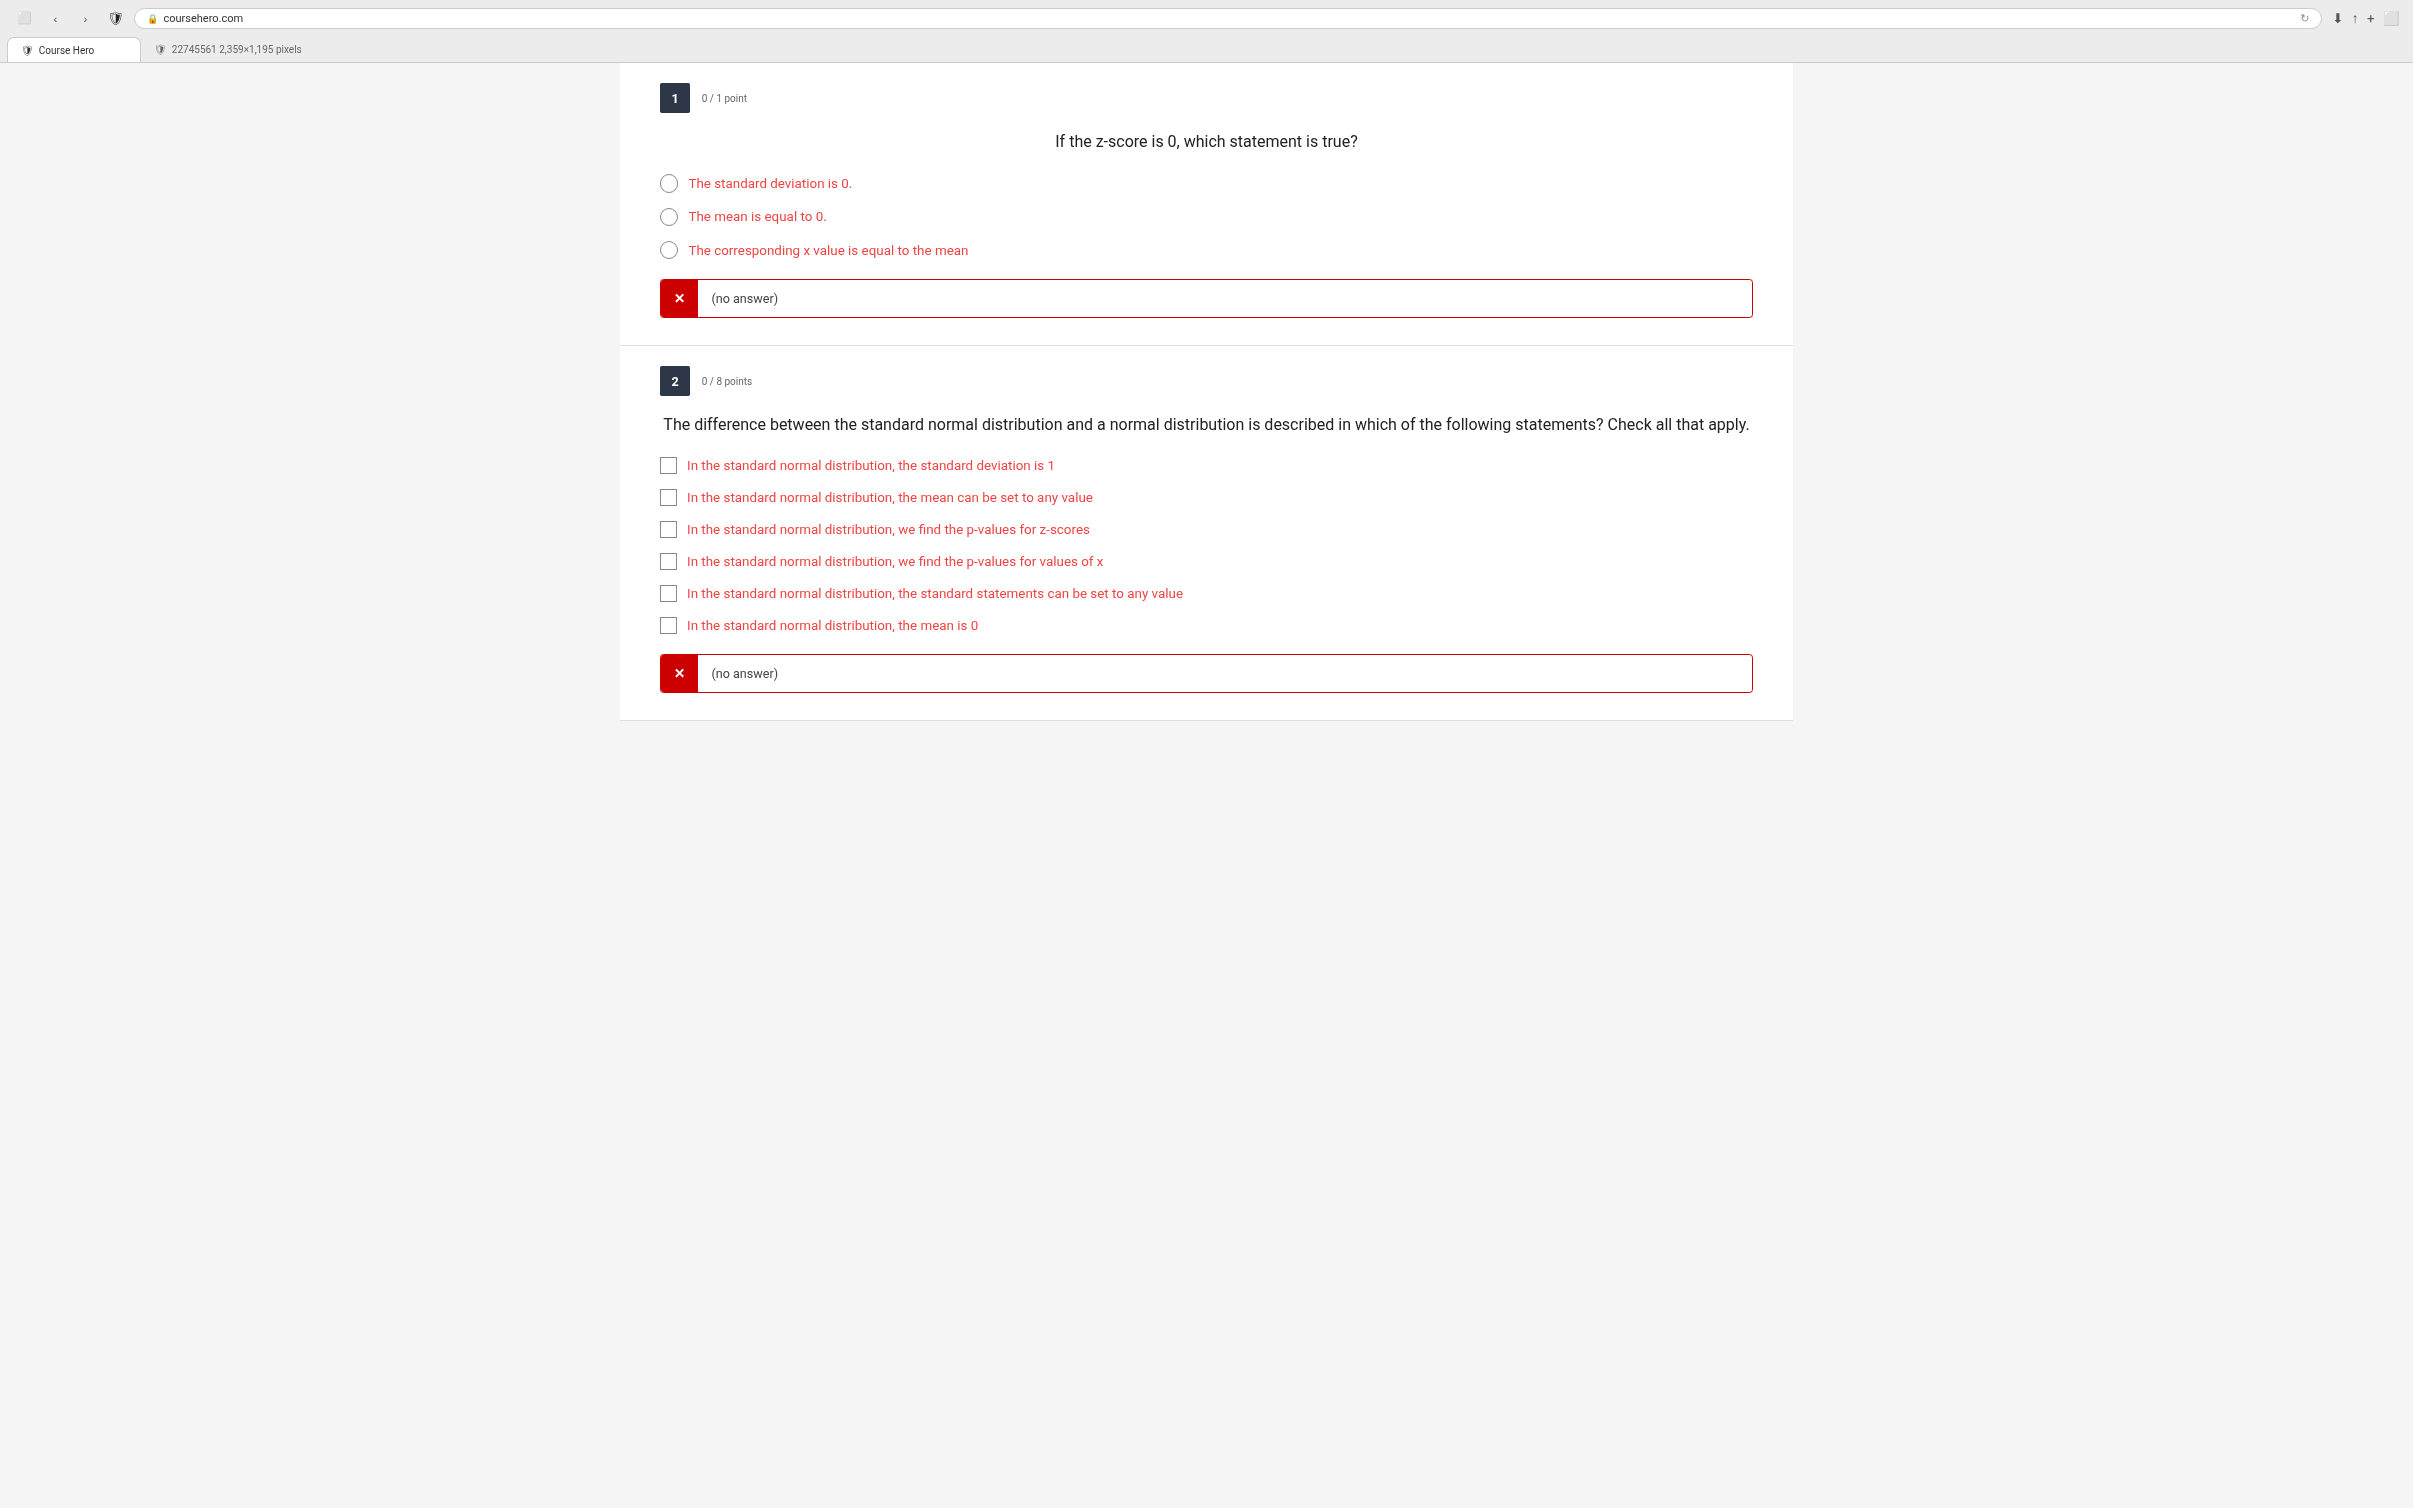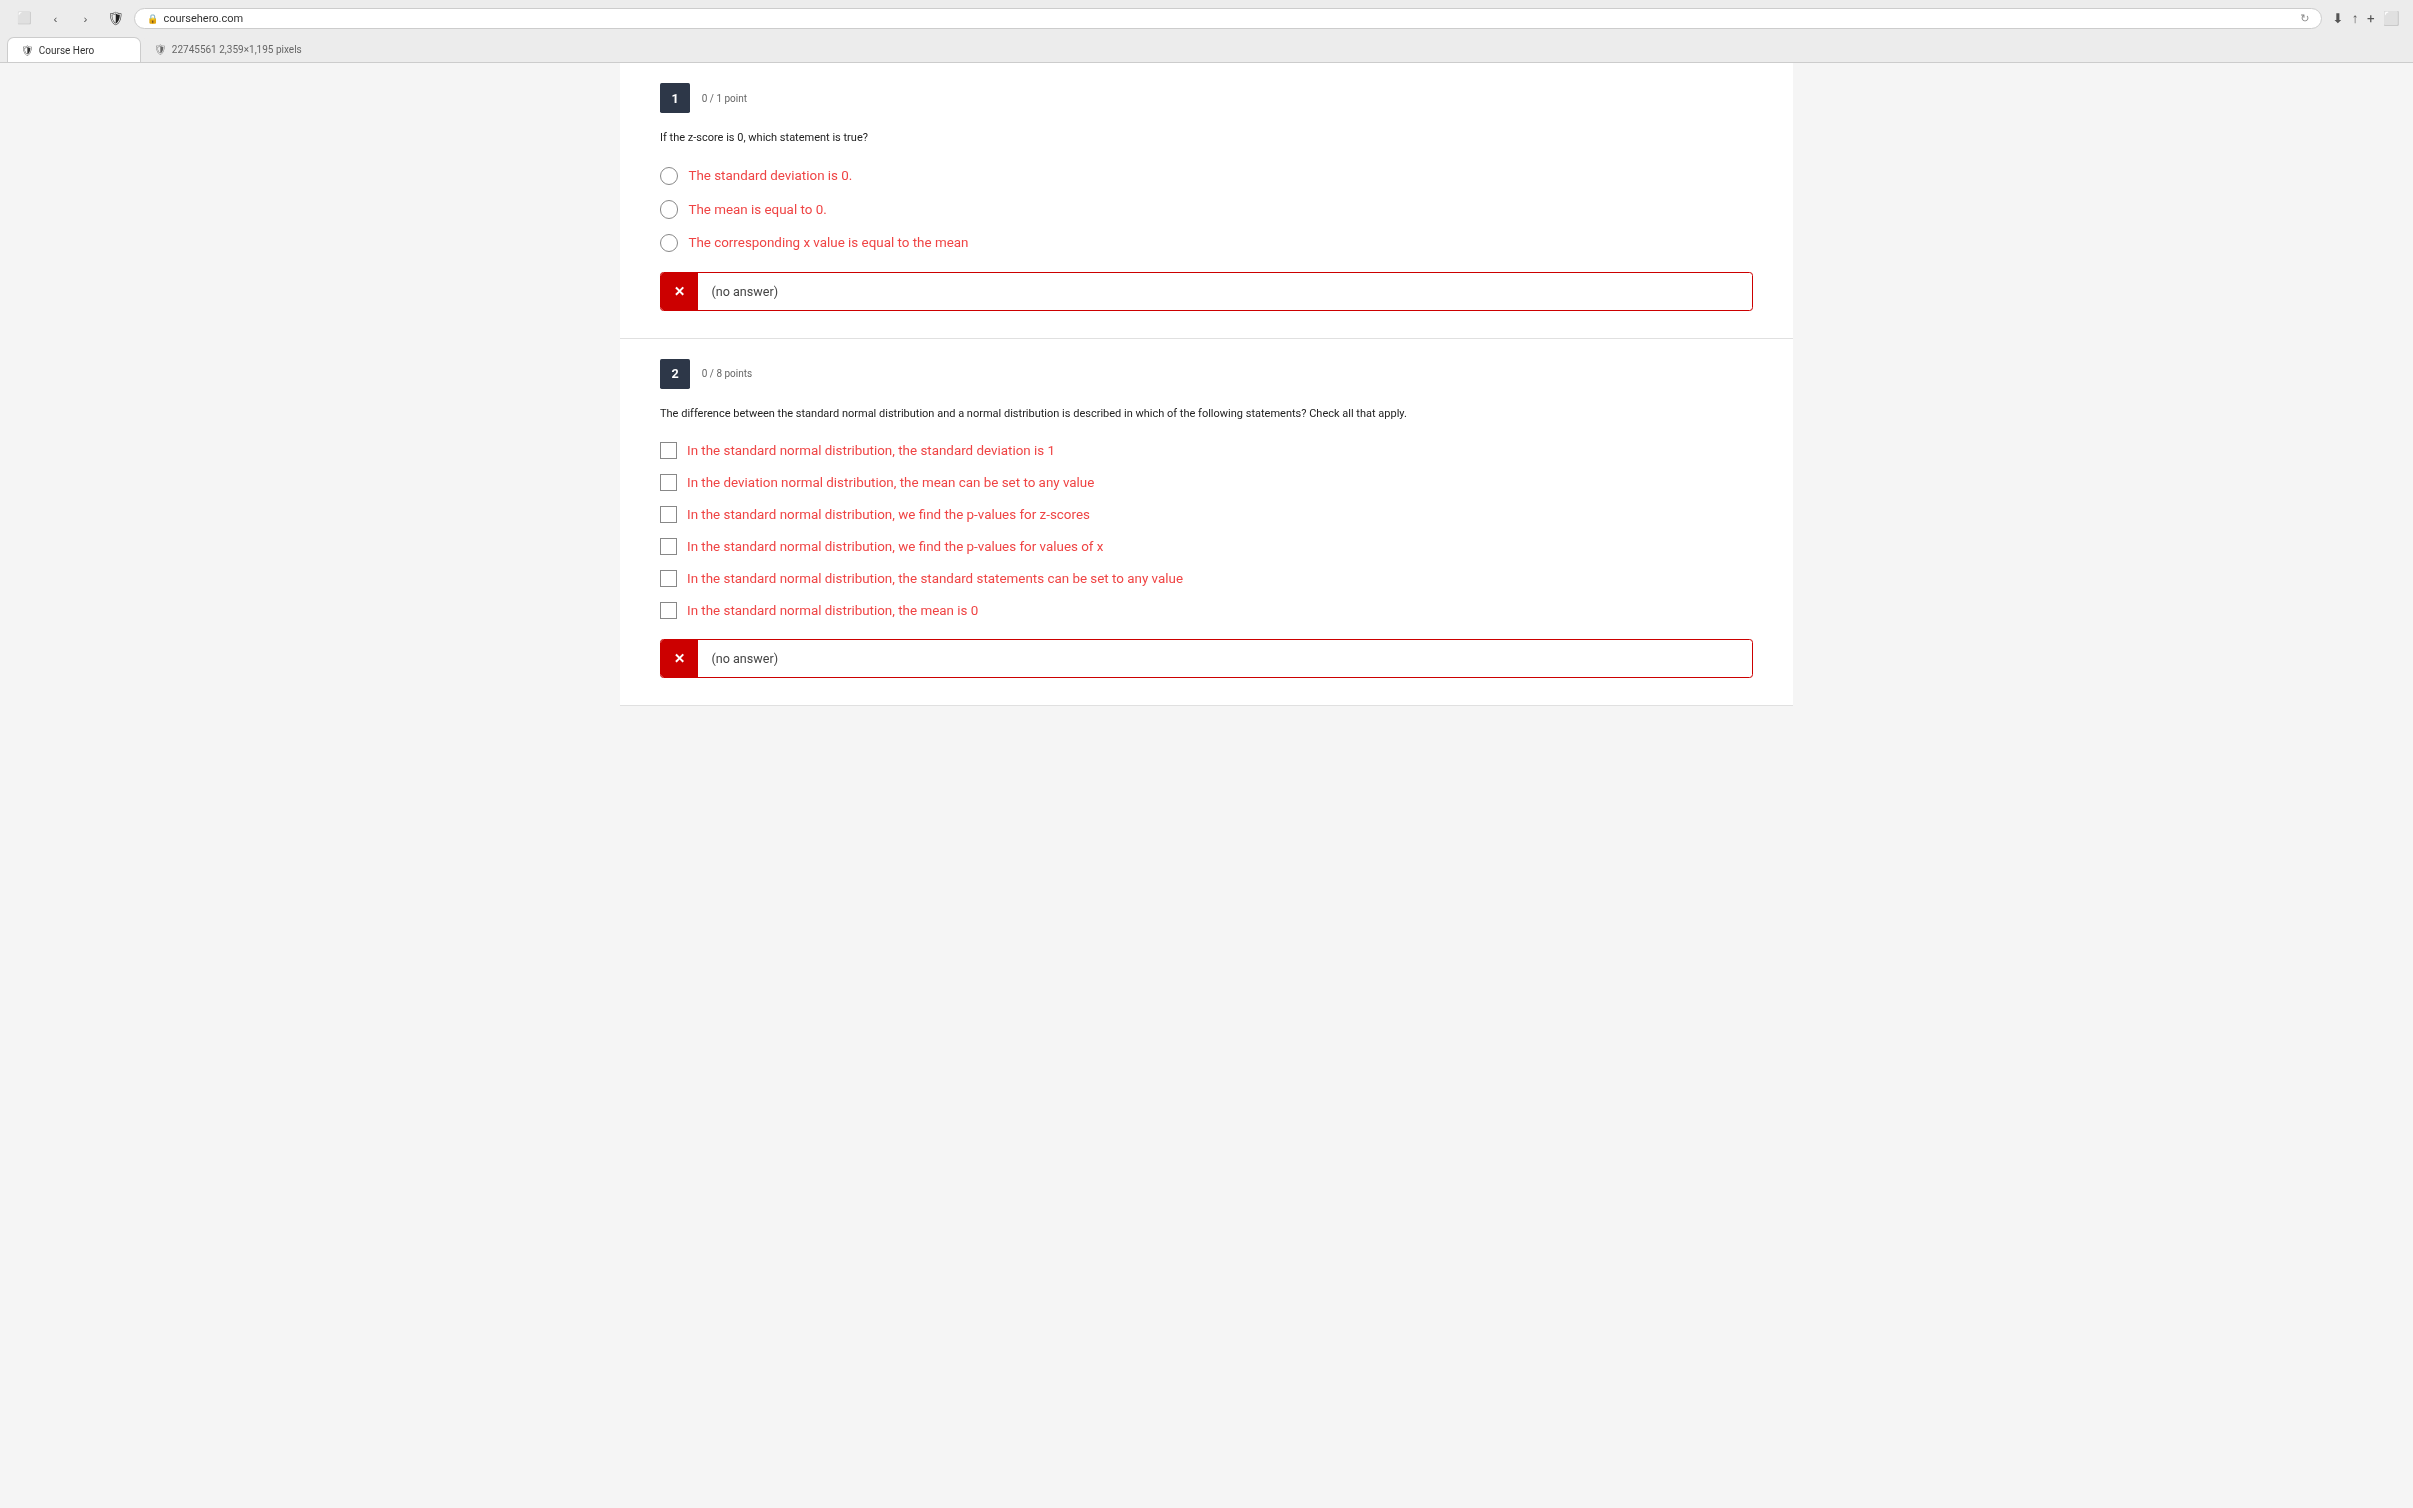--- a/index.html
+++ b/index.html
@@ -122,24 +122,25 @@
       border-radius: 1.7px;
       flex-shrink: 0;
     }
 
     .question-points {
       color: #666;
       font-size: 10px;
     }
 
     .question-text {
-      font-size: 11px;
+      font-size: 16px;
       color: #222;
       margin-bottom: 20px;
       line-height: 1.5;
+      text-align: center;
     }
 
     
     .options-list {
       display: flex;
       flex-direction: column;
       gap: 15px;
       margin-bottom: 20px;
     }
 
@@ -276,21 +277,21 @@
     </div>
     <p class="question-text">The difference between the standard normal distribution and a normal distribution is described in which of the following statements? Check all that apply.</p>
 
     <div class="options-list">
       <label class="option-item">
         <div class="checkbox-square"></div>
         <span class="option-label">In the standard normal distribution, the standard deviation is 1</span>
       </label>
       <label class="option-item">
         <div class="checkbox-square"></div>
-        <span class="option-label">In the deviation normal distribution, the mean can be set to any value</span>
+        <span class="option-label">In the standard normal distribution, the mean can be set to any value</span>
       </label>
       <label class="option-item">
         <div class="checkbox-square"></div>
         <span class="option-label">In the standard normal distribution, we find the p-values for z-scores</span>
       </label>
       <label class="option-item">
         <div class="checkbox-square"></div>
         <span class="option-label">In the standard normal distribution, we find the p-values for values of x</span>
       </label>
       <label class="option-item">

